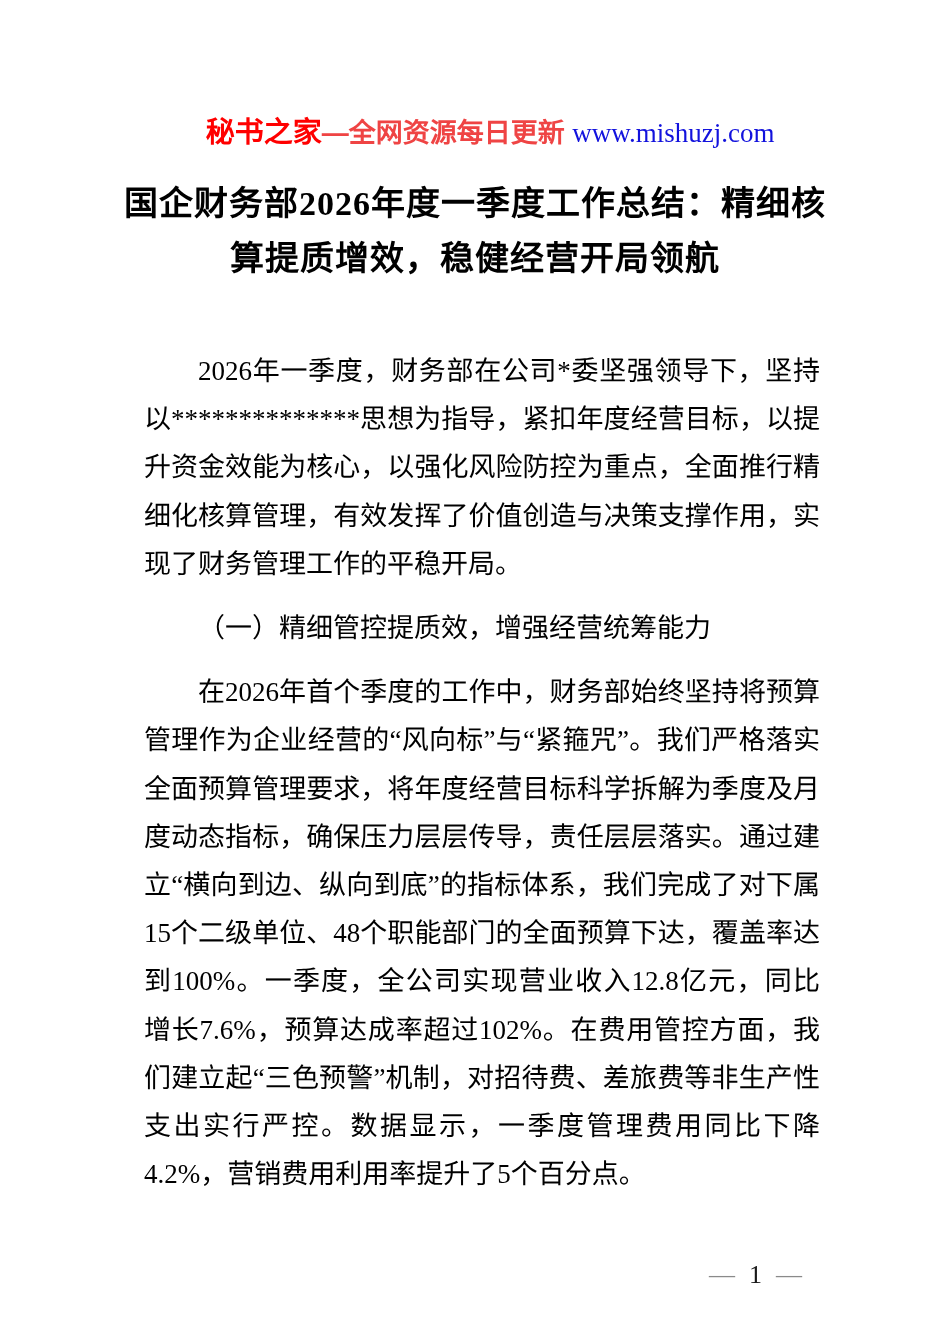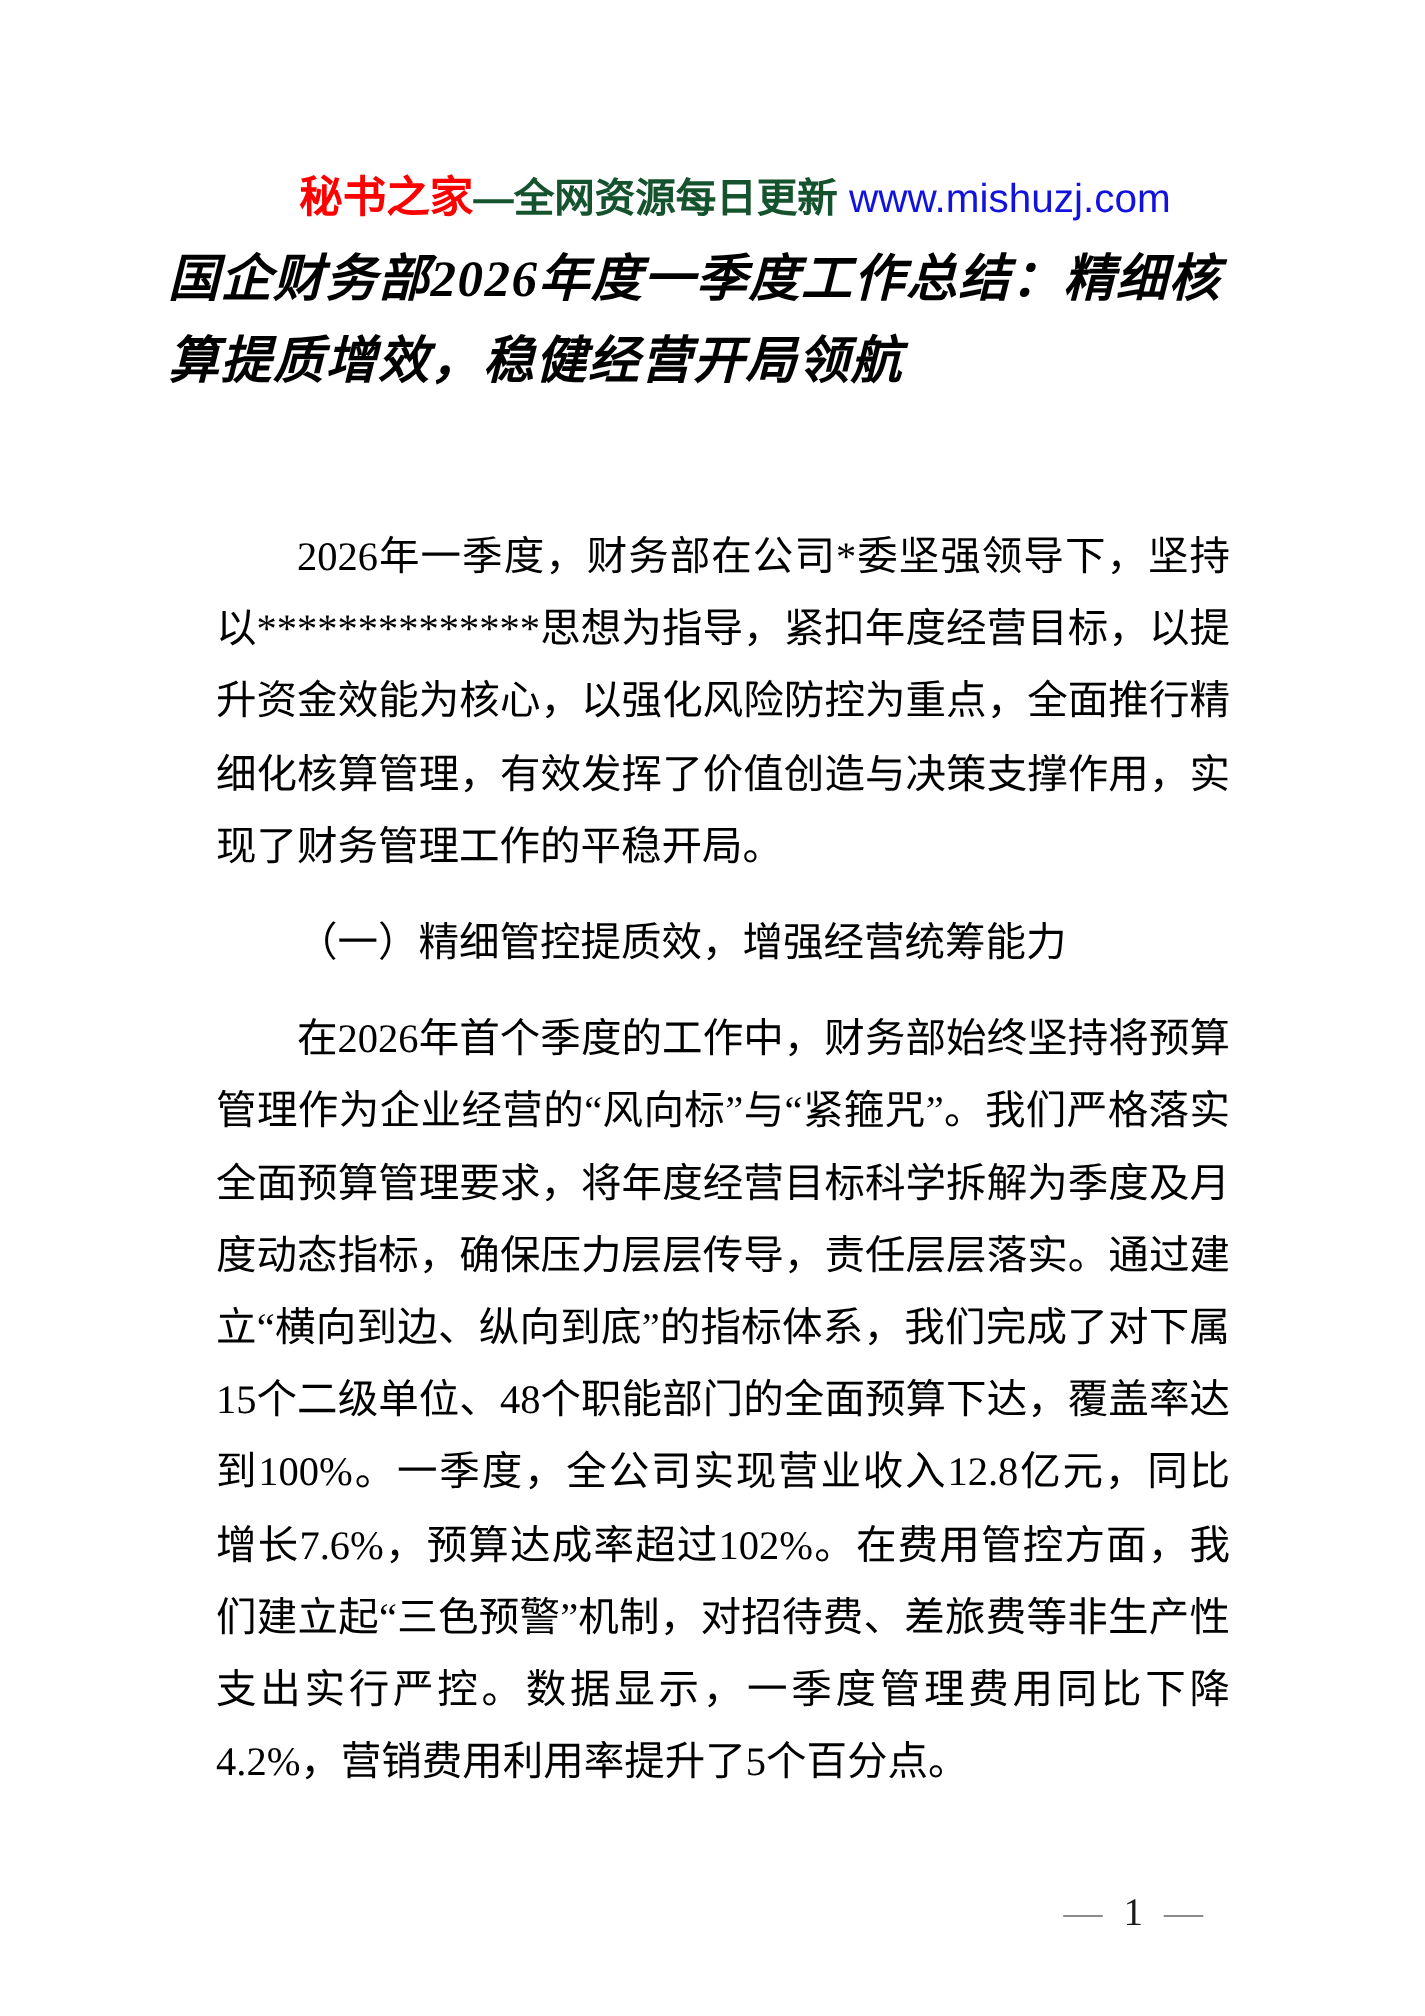--- a/index.html
+++ b/index.html
@@ -27,37 +27,37 @@
     font-size: 27px;
     line-height: 32px;
     white-space: pre;
   }
   .doc-header .brand {
     font-weight: bold;
     font-size: 29px;
   }
   .doc-header .tagline {
     font-weight: bold;
-    color: #14532d;
+    color: #ef4444;
   }
   .doc-header .url {
     font-weight: normal;
+    font-family: Liberation Serif, serif;
   }
   
   .doc-title {
     position: absolute;
-    top: 159px;
+    top: 176px;
     left: 112px;
     width: 726px;
-    text-align: left;
+    text-align: center;
     font-size: 34px;
     font-weight: bold;
     line-height: 55px;
     letter-spacing: 1px;
-    font-style: italic;
   }
   
   .content {
     position: absolute;
     top: 331px;
     left: 128px;
     width: 708px;
     font-size: 27px;
     line-height: 48.2px;
     text-align: justify;

